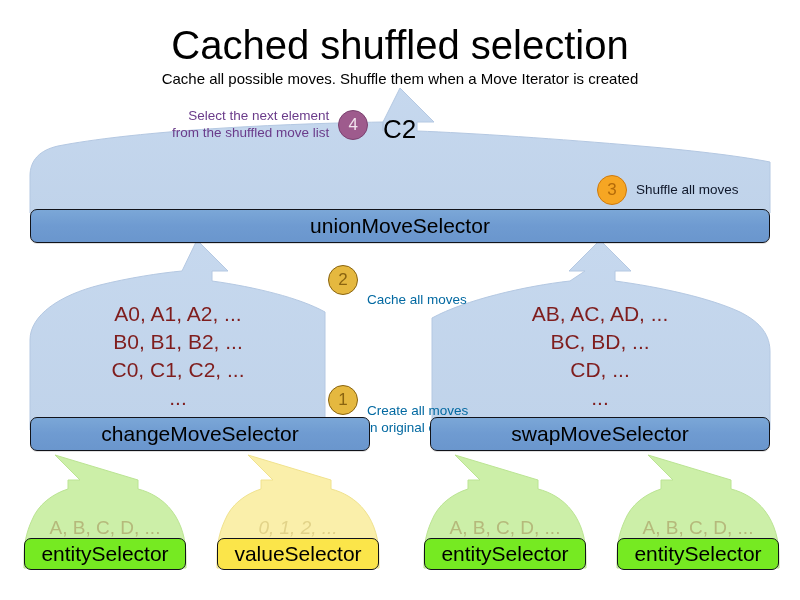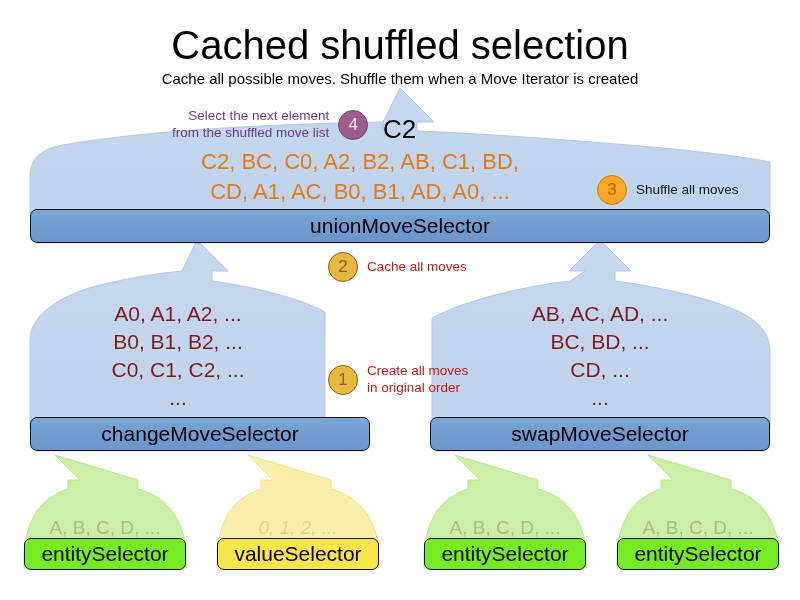--- a/index.html
+++ b/index.html
@@ -104,21 +104,21 @@
     justify-content: center;
     font-size: 17px;
     flex: 0 0 auto;
   }
   .step-label {
     font-size: 13.5px;
     line-height: 1.25;
     white-space: pre-line;
   }
   .step.gold .step-circle { background: #e5b83f; border: 1.5px solid #8a6410; color: #8a6410; }
-  .step.gold .step-label { color: #b91c1c; }
+  .step.gold .step-label { color: #0369a1; margin-top: 40px; }
   .step.orange .step-circle { background: #f6a623; border: 1.5px solid #cf7a0d; color: #b36a09; }
   .step.orange .step-label { color: #0f172a; }
   .step.purple .step-circle { background: #9e5b8d; border: 1.5px solid #7b4270; color: #f2e3ee; }
   .step.purple .step-label { color: #6a3b8a; text-align: right; }
 
   
   #selected-move {
     left: 383px; top: 114px;
     font-size: 26px;
     color: #000000;
@@ -234,22 +234,20 @@
 
 
   <div class="abs step purple" style="left:172px; top:108px;">
     <div class="step-label">Select the next element
 from the shuffled move list</div>
     <div class="step-circle">4</div>
   </div>
 
   <div class="abs" id="selected-move">C2</div>
 
-  <div class="abs" id="shuffled-list">C2, BC, C0, A2, B2, AB, C1, BD,
-CD, A1, AC, B0, B1, AD, A0, ...</div>
 
   <div class="abs step orange" style="left:597px; top:175px;">
     <div class="step-circle">3</div>
     <div class="step-label">Shuffle all moves</div>
   </div>
 
   <div class="abs bar" style="left:30px; top:209px; width:740px; height:34px;">
     <span>unionMoveSelector</span>
   </div>
 

